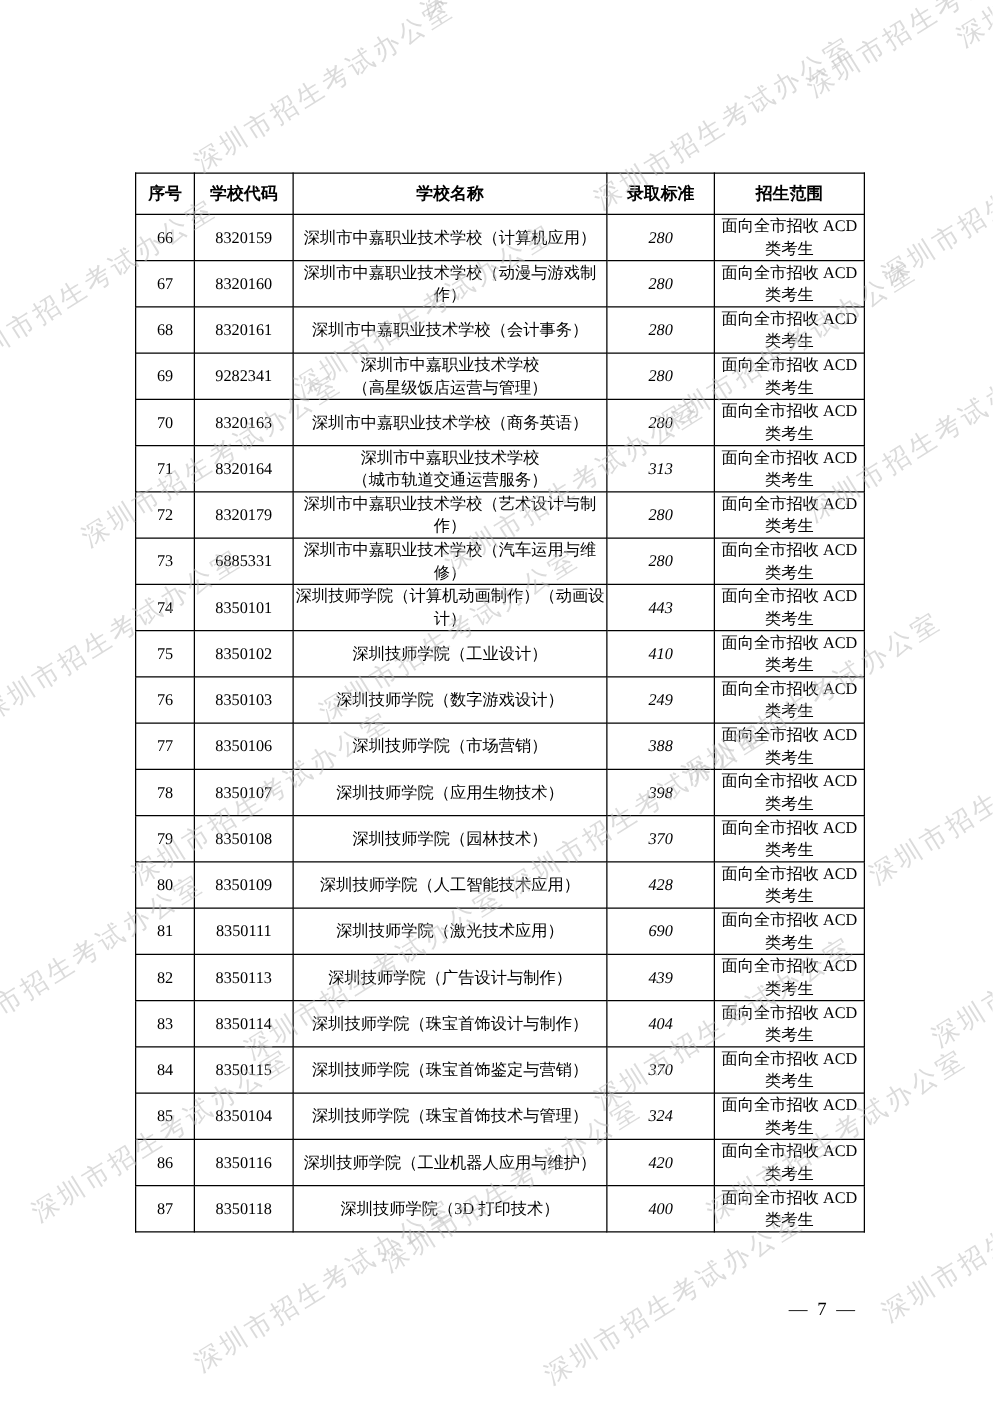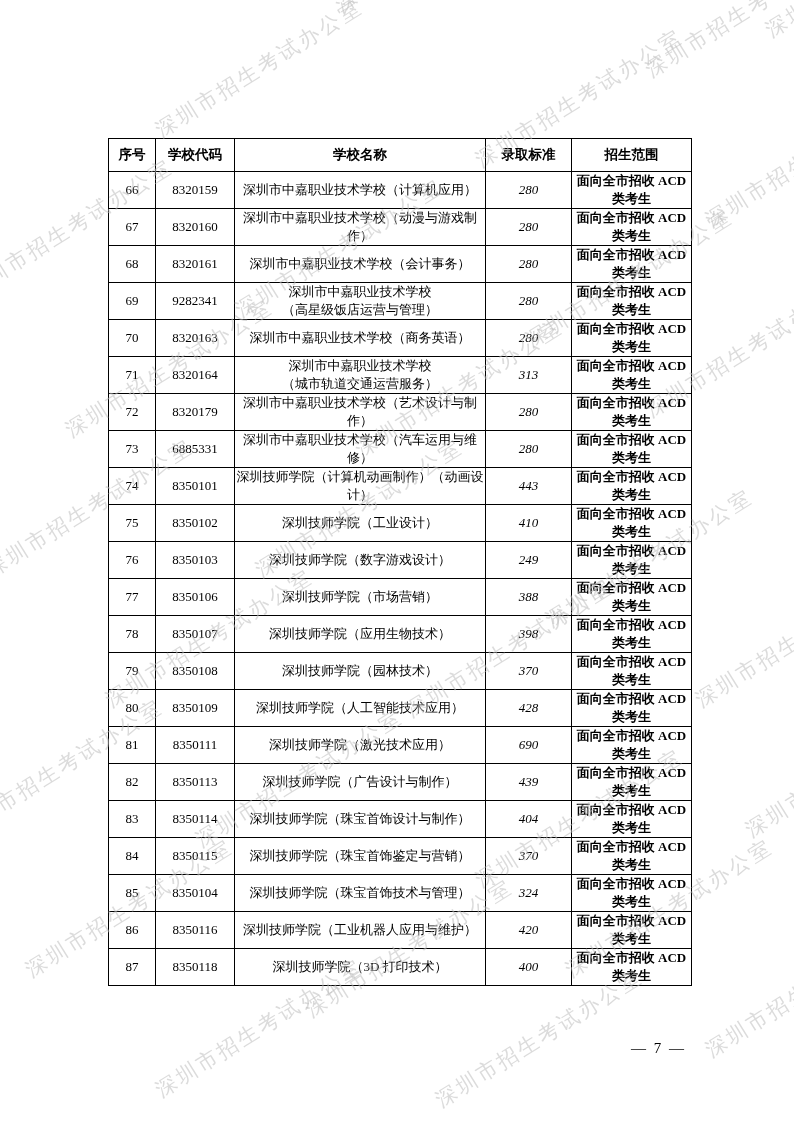--- a/index.html
+++ b/index.html
@@ -63,21 +63,21 @@
     font-weight: bold;
   }
   table.main-table tbody td {
     height: 36px;
     font-size: 13px;
   }
   td.c-seq { width: 46px; font-size: 13px; }
   td.c-code { width: 78px; font-size: 13px; font-family: Liberation Serif, serif; }
   td.c-name { width: 250px; font-size: 13px; line-height: 1.35; margin-left: 12px; }
   td.c-score { width: 85px; font-size: 13px; font-style: italic; }
-  td.c-range { width: 119px; font-size: 12px; font-weight: bold; }
+  td.c-range { width: 119px; font-size: 12px; }
   th.h-seq { width: 46px; }
   th.h-code { width: 78px; }
   th.h-name { width: 250px; }
   th.h-score { width: 85px; }
   th.h-range { width: 119px; margin-top: 48px; }
 
   .name-two-line { line-height: 1.3; }
 
   
   .footer-pageno {

